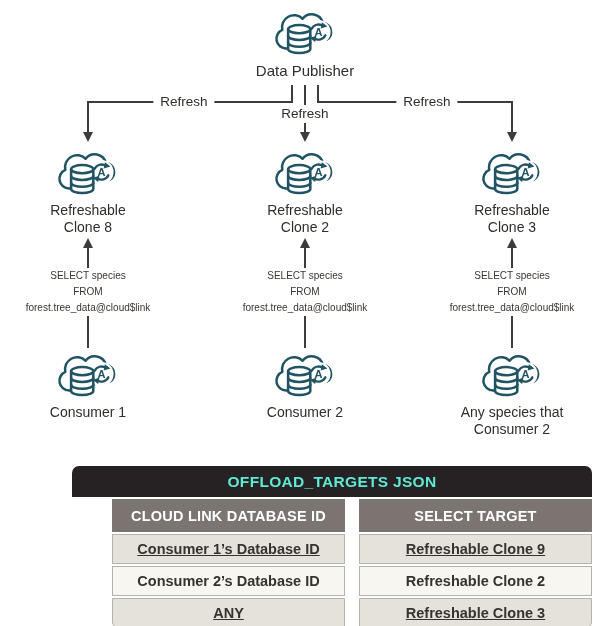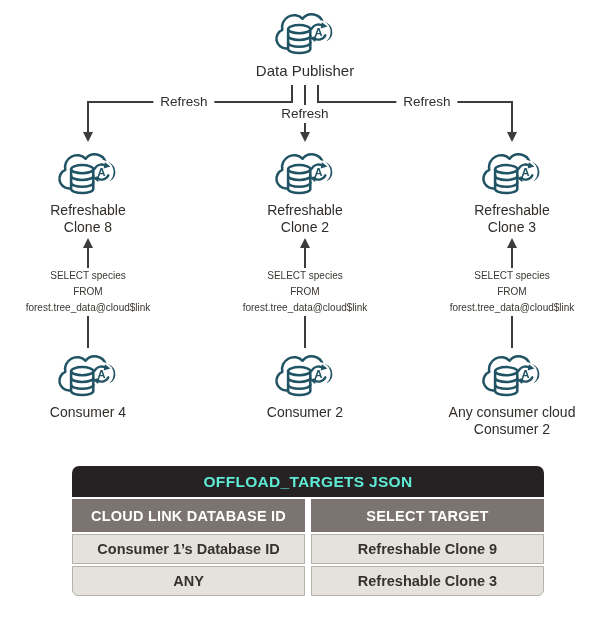--- a/index.html
+++ b/index.html
@@ -37,24 +37,24 @@
   .icon-slot svg{display:block;}
 
   .up-arrow{display:flex;flex-direction:column;align-items:center;height:30px;}
   .up-arrow .vline{height:20px;}
   .down-link{height:32px;display:flex;flex-direction:column;align-items:center;}
   .down-link .vline{height:32px;}
 
   
   .offload-table{position:absolute;left:72px;top:466px;width:468px;display:grid;grid-template-rows:31px 33px 30px 30px 30px;row-gap:2px;background:#fff;}
   .tbl-title{background:var(--title-bg);color:#5eead4;font-weight:bold;font-size:15.5px;letter-spacing:.3px;display:flex;align-items:center;justify-content:center;border-radius:7px 7px 0 0;}
-  .tbl-hdr-row,.tbl-row{display:grid;grid-template-columns:233px 233px;column-gap:6px;}
+  .tbl-hdr-row,.tbl-row{display:grid;grid-template-columns:233px 233px;column-gap:14px;margin-left:40px;}
   .tbl-hdr-cell{background:var(--hdr-bg);color:#fff;font-weight:bold;font-size:14.5px;display:flex;align-items:center;justify-content:center;letter-spacing:.2px;}
   .tbl-cell{display:flex;align-items:center;justify-content:center;font-weight:bold;font-size:14.5px;color:var(--cell-txt);border:1px solid var(--cell-border);box-sizing:border-box;}
-  .row-a .tbl-cell{background:var(--row-a);}
+  .row-a .tbl-cell{background:var(--row-a);text-decoration:underline;}
   .row-b .tbl-cell{background:var(--row-b);}
   .tbl-row:last-child .tbl-cell:first-child{border-radius:0 0 0 6px;}
   .tbl-row:last-child .tbl-cell:last-child{border-radius:0 0 6px 0;}
 </style>
 </head>
 <body>
 
 <div id="stage">
 
   <div class="abs icon-slot" style="left:272px;top:6px;">
@@ -145,21 +145,21 @@
       <path d="M15.5 38 A11.5 4.2 0 0 0 38.5 38"></path>
       <path d="M39.9 23.7 A7.8 7.8 0 0 1 51.5 20.6" stroke-width="2.4"></path>
       <path d="M54.1 30.3 A7.8 7.8 0 0 1 42.5 33.4" stroke-width="2.4"></path>
       <path d="M50.5 16.8 L56.2 21.2 L49.2 23.2 Z" fill="#205363" stroke="none"></path>
       <path d="M43.5 37.2 L37.8 32.8 L44.8 30.8 Z" fill="#205363" stroke="none"></path>
       <text x="47" y="31.5" text-anchor="middle" font-size="11.5" font-weight="700" fill="#205363" stroke="none" font-family="Liberation Sans, sans-serif">A</text>
     </g>
   </svg>
       </div>
     <div class="node-label center-text">
-      <div>Consumer 4</div>
+      <div>Consumer 1</div>
     </div>
   </div>
 
   <div class="col" style="left:195px;">
     <div class="icon-slot" style="margin-top:146px;">
         <svg width="66" height="56" viewBox="0 0 66 58">
     <g stroke="#205363" stroke-width="2.6" fill="none" stroke-linecap="round" stroke-linejoin="round">
       <path d="M31 44 H13.5 A10 10 0 0 1 9.5 24.8 A12.5 12.5 0 0 1 30.5 13.2 A12 12 0 0 1 51.5 17.5 A9.5 9.5 0 0 1 55.5 35"></path>
       <circle cx="47" cy="27" r="12.5" fill="#ffffff" stroke="none"></circle>
       <ellipse cx="27" cy="24" rx="11.5" ry="4.2" fill="#ffffff" stroke="none"></ellipse>
@@ -265,34 +265,38 @@
       <path d="M15.5 38 A11.5 4.2 0 0 0 38.5 38"></path>
       <path d="M39.9 23.7 A7.8 7.8 0 0 1 51.5 20.6" stroke-width="2.4"></path>
       <path d="M54.1 30.3 A7.8 7.8 0 0 1 42.5 33.4" stroke-width="2.4"></path>
       <path d="M50.5 16.8 L56.2 21.2 L49.2 23.2 Z" fill="#205363" stroke="none"></path>
       <path d="M43.5 37.2 L37.8 32.8 L44.8 30.8 Z" fill="#205363" stroke="none"></path>
       <text x="47" y="31.5" text-anchor="middle" font-size="11.5" font-weight="700" fill="#205363" stroke="none" font-family="Liberation Sans, sans-serif">A</text>
     </g>
   </svg>
       </div>
     <div class="node-label center-text">
-      <div>Any consumer cloud</div>
+      <div>Any species that</div>
       <div>Consumer 2</div>
     </div>
   </div>
 
   <div class="offload-table">
     <div class="tbl-title">OFFLOAD_TARGETS JSON</div>
     <div class="tbl-hdr-row">
       <div class="tbl-hdr-cell">CLOUD LINK DATABASE ID</div>
       <div class="tbl-hdr-cell">SELECT TARGET</div>
     </div>
     <div class="tbl-row row-a">
       <div class="tbl-cell">Consumer 1’s Database ID</div>
       <div class="tbl-cell">Refreshable Clone 9</div>
     </div>
+    <div class="tbl-row row-b">
+      <div class="tbl-cell">Consumer 2’s Database ID</div>
+      <div class="tbl-cell">Refreshable Clone 2</div>
+    </div>
     <div class="tbl-row row-a">
       <div class="tbl-cell">ANY</div>
       <div class="tbl-cell">Refreshable Clone 3</div>
     </div>
   </div>
 
 </div>
 
 </body></html>

